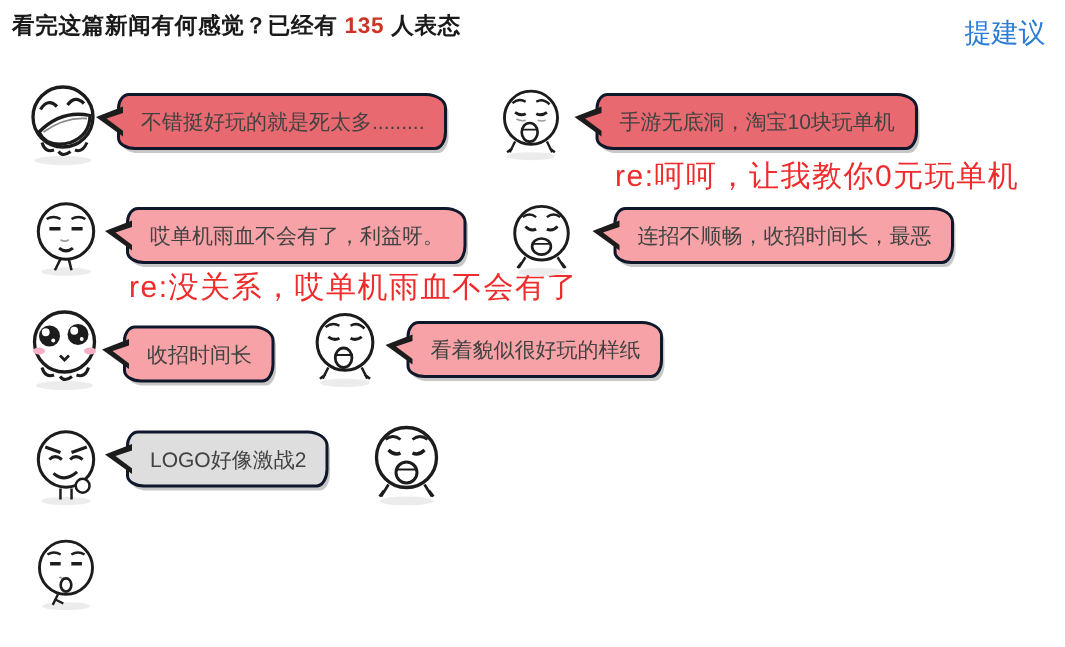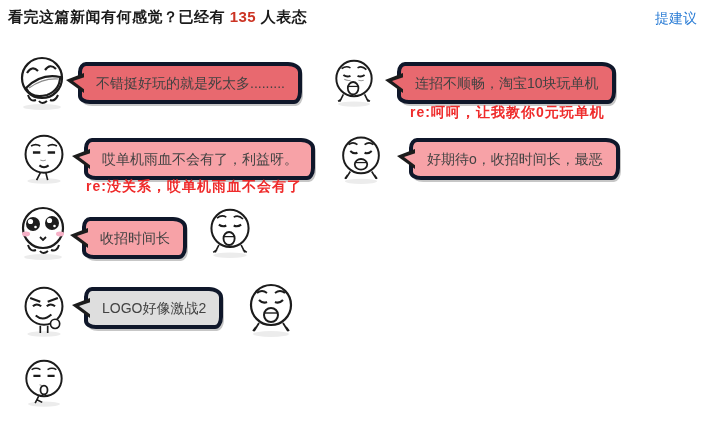--- a/index.html
+++ b/index.html
@@ -12,27 +12,27 @@
   }
 
   
   .hdr-title {
     position:absolute; left:8px; top:8px;
     font-size:15px; font-weight:bold; color:#1a1a1a; letter-spacing:0.5px;
   }
   .hdr-count { color:var(--count-red); }
   .suggest-link {
     position:absolute; right:13px; top:10px;
-    font-size:14px; color:var(--link-blue); text-decoration:none; cursor:pointer;
+    font-size:18px; color:var(--link-blue); text-decoration:none; cursor:pointer;
   }
 
   
   .bubble {
     position:absolute; white-space:nowrap;
-    border:4px solid #0f172a;
+    border:2px solid #0f172a;
     border-radius:8px 14px 8px 12px / 10px 10px 12px 8px;
     padding:7px 13px 7px 14px;
     font-size:14px; line-height:20px; color:#424242;
     background:var(--bub);
     box-shadow:2px 3px 0 -1px rgba(0,0,0,0.22);
   }
   .bubble::before {
     content:""; position:absolute; left:-16px; top:7px; width:0; height:0;
     border-top:7px solid transparent; border-bottom:13px solid transparent;
     border-right:18px solid #1c1c1c;
@@ -42,21 +42,21 @@
     border-top:4px solid transparent; border-bottom:9px solid transparent;
     border-right:12px solid var(--bub);
   }
   .tone-red   { --bub:var(--bubble-red); }
   .tone-pink  { --bub:var(--bubble-pink); }
   .tone-gray  { --bub:var(--bubble-gray); }
   .tone-light { --bub:var(--bubble-light); }
 
   .reply {
     position:absolute; white-space:nowrap;
-    font-size:14px; font-weight:bold; color:var(--reply-red); letter-spacing:1px;
+    font-size:20px; font-weight:normal; color:var(--reply-red); letter-spacing:1px;
   }
 
   .face { position:absolute; }
   .face svg { display:block; width:100%; height:100%; }
 </style>
 </head>
 <body>
 
 <div id="stage">
 
@@ -82,21 +82,21 @@
       <ellipse cx="26" cy="53" rx="18" ry="3" fill="#ececec"></ellipse>
       <circle cx="26" cy="24" r="20" fill="#fff" stroke="#1c1c1c" stroke-width="2.2"></circle>
       <path d="M14 42 l-4 8 M12 47 l-4 3 M38 42 l4 8 M40 47 l4 3" fill="none" stroke="#1c1c1c" stroke-width="1.8"></path>
       <path d="M12 13 q5 -4 10 -1 M30 12 q5 -3 10 2" fill="none" stroke="#1c1c1c" stroke-width="1.8"></path>
       <path d="M14 20 q4 3 8 1 M30 21 q4 2 8 -1" fill="none" stroke="#1c1c1c" stroke-width="2.2"></path>
       <path d="M15 25 q4 2 7 1 M31 26 q3 1 6 0" fill="none" stroke="#9b9b9b" stroke-width="1.2"></path>
       <ellipse cx="25" cy="35" rx="6" ry="7" fill="#fff" stroke="#1c1c1c" stroke-width="2"></ellipse>
       <path d="M19.5 33 h11" stroke="#1c1c1c" stroke-width="1.4"></path>
     </svg>
   </div>
-  <div class="bubble tone-red" style="left:397px;top:62px;">连招不顺畅，淘宝10块玩单机</div>
+  <div class="bubble tone-red" style="left:397px;top:62px;">手游无底洞，淘宝10块玩单机</div>
   <div class="reply" style="left:410px;top:104px;">re:呵呵，让我教你0元玩单机</div>
 
   <div class="face" style="left:20px;top:132px;width:48px;height:52px;">
     <svg viewBox="0 0 52 56">
       <ellipse cx="26" cy="53" rx="18" ry="3" fill="#ececec"></ellipse>
       <circle cx="26" cy="24" r="20" fill="#fff" stroke="#1c1c1c" stroke-width="2.2"></circle>
       <path d="M22 44 l-4 8 M28 44 l2 8" fill="none" stroke="#1c1c1c" stroke-width="1.8"></path>
       <path d="M12 15 q5 -3 10 0 M30 15 q5 -3 10 0" fill="none" stroke="#1c1c1c" stroke-width="1.8"></path>
       <path d="M14 22 h8 M30 22 h8" fill="none" stroke="#1c1c1c" stroke-width="2.6"></path>
       <path d="M22 30 q3 2 6 0" fill="none" stroke="#9b9b9b" stroke-width="1.2"></path>
@@ -110,21 +110,21 @@
     <svg viewBox="0 0 52 56">
       <ellipse cx="26" cy="53" rx="18" ry="3" fill="#ececec"></ellipse>
       <circle cx="26" cy="24" r="20" fill="#fff" stroke="#1c1c1c" stroke-width="2.2"></circle>
       <path d="M14 42 l-5 8 M11 46 l-3 4 M38 42 l5 8 M41 46 l3 4" fill="none" stroke="#1c1c1c" stroke-width="1.8"></path>
       <path d="M12 12 q5 -4 10 0 M30 12 q5 -4 10 0" fill="none" stroke="#1c1c1c" stroke-width="1.8"></path>
       <path d="M14 19 q4 4 8 2 M30 21 q4 2 8 -2" fill="none" stroke="#1c1c1c" stroke-width="2.2"></path>
       <ellipse cx="26" cy="34" rx="7" ry="6" fill="#fff" stroke="#1c1c1c" stroke-width="2"></ellipse>
       <path d="M19.5 32 h13" stroke="#1c1c1c" stroke-width="1.4"></path>
     </svg>
   </div>
-  <div class="bubble tone-pink" style="left:409px;top:138px;">好期待o，收招时间长，最恶</div>
+  <div class="bubble tone-pink" style="left:409px;top:138px;">连招不顺畅，收招时间长，最恶</div>
 
   <div class="face" style="left:15px;top:204px;width:56px;height:56px;">
     <svg viewBox="0 0 52 56">
       <ellipse cx="26" cy="53" rx="19" ry="3" fill="#ececec"></ellipse>
       <circle cx="26" cy="24" r="20" fill="#fff" stroke="#1c1c1c" stroke-width="2.2"></circle>
       <path d="M11 41 q2 7 8 5 M23 47 q3 4 8 0 M34 46 q6 2 8 -5" fill="none" stroke="#1c1c1c" stroke-width="2"></path>
       <circle cx="16" cy="20" r="7" fill="#1c1c1c"></circle>
       <circle cx="13.5" cy="17.5" r="2.6" fill="#fff"></circle>
       <circle cx="18.5" cy="23" r="1.3" fill="#fff"></circle>
       <circle cx="35" cy="19" r="7" fill="#1c1c1c"></circle>
@@ -141,20 +141,21 @@
     <svg viewBox="0 0 52 56">
       <ellipse cx="26" cy="53" rx="18" ry="3" fill="#ececec"></ellipse>
       <circle cx="26" cy="24" r="20" fill="#fff" stroke="#1c1c1c" stroke-width="2.2"></circle>
       <path d="M14 42 l-4 8 M12 47 l-4 3 M38 42 l4 8 M40 47 l4 3" fill="none" stroke="#1c1c1c" stroke-width="1.8"></path>
       <path d="M12 13 q5 -4 10 -1 M30 12 q5 -3 10 2" fill="none" stroke="#1c1c1c" stroke-width="1.8"></path>
       <path d="M14 20 q4 3 8 1 M30 21 q4 2 8 -1" fill="none" stroke="#1c1c1c" stroke-width="2.2"></path>
       <ellipse cx="25" cy="35" rx="6" ry="7" fill="#fff" stroke="#1c1c1c" stroke-width="2"></ellipse>
       <path d="M19.5 33 h11" stroke="#1c1c1c" stroke-width="1.4"></path>
     </svg>
   </div>
+  <div class="bubble tone-pink" style="left:271px;top:214px;">看着貌似很好玩的样纸</div>
 
   <div class="face" style="left:20px;top:282px;width:48px;height:56px;">
     <svg viewBox="0 0 52 56">
       <ellipse cx="26" cy="54" rx="18" ry="3" fill="#ececec"></ellipse>
       <circle cx="26" cy="24" r="20" fill="#fff" stroke="#1c1c1c" stroke-width="2.2"></circle>
       <path d="M22 45 v8 M30 45 v8" fill="none" stroke="#1c1c1c" stroke-width="1.8"></path>
       <path d="M11 15 l11 4 M41 15 l-11 4" fill="none" stroke="#1c1c1c" stroke-width="2.4"></path>
       <path d="M14 24 q4 -4 9 0 M29 24 q4 -4 9 0" fill="none" stroke="#1c1c1c" stroke-width="2.2"></path>
       <path d="M17 34 q8 7 17 -1" fill="none" stroke="#1c1c1c" stroke-width="2.2"></path>
       <circle cx="38" cy="43" r="5" fill="#fff" stroke="#1c1c1c" stroke-width="1.8"></circle>

